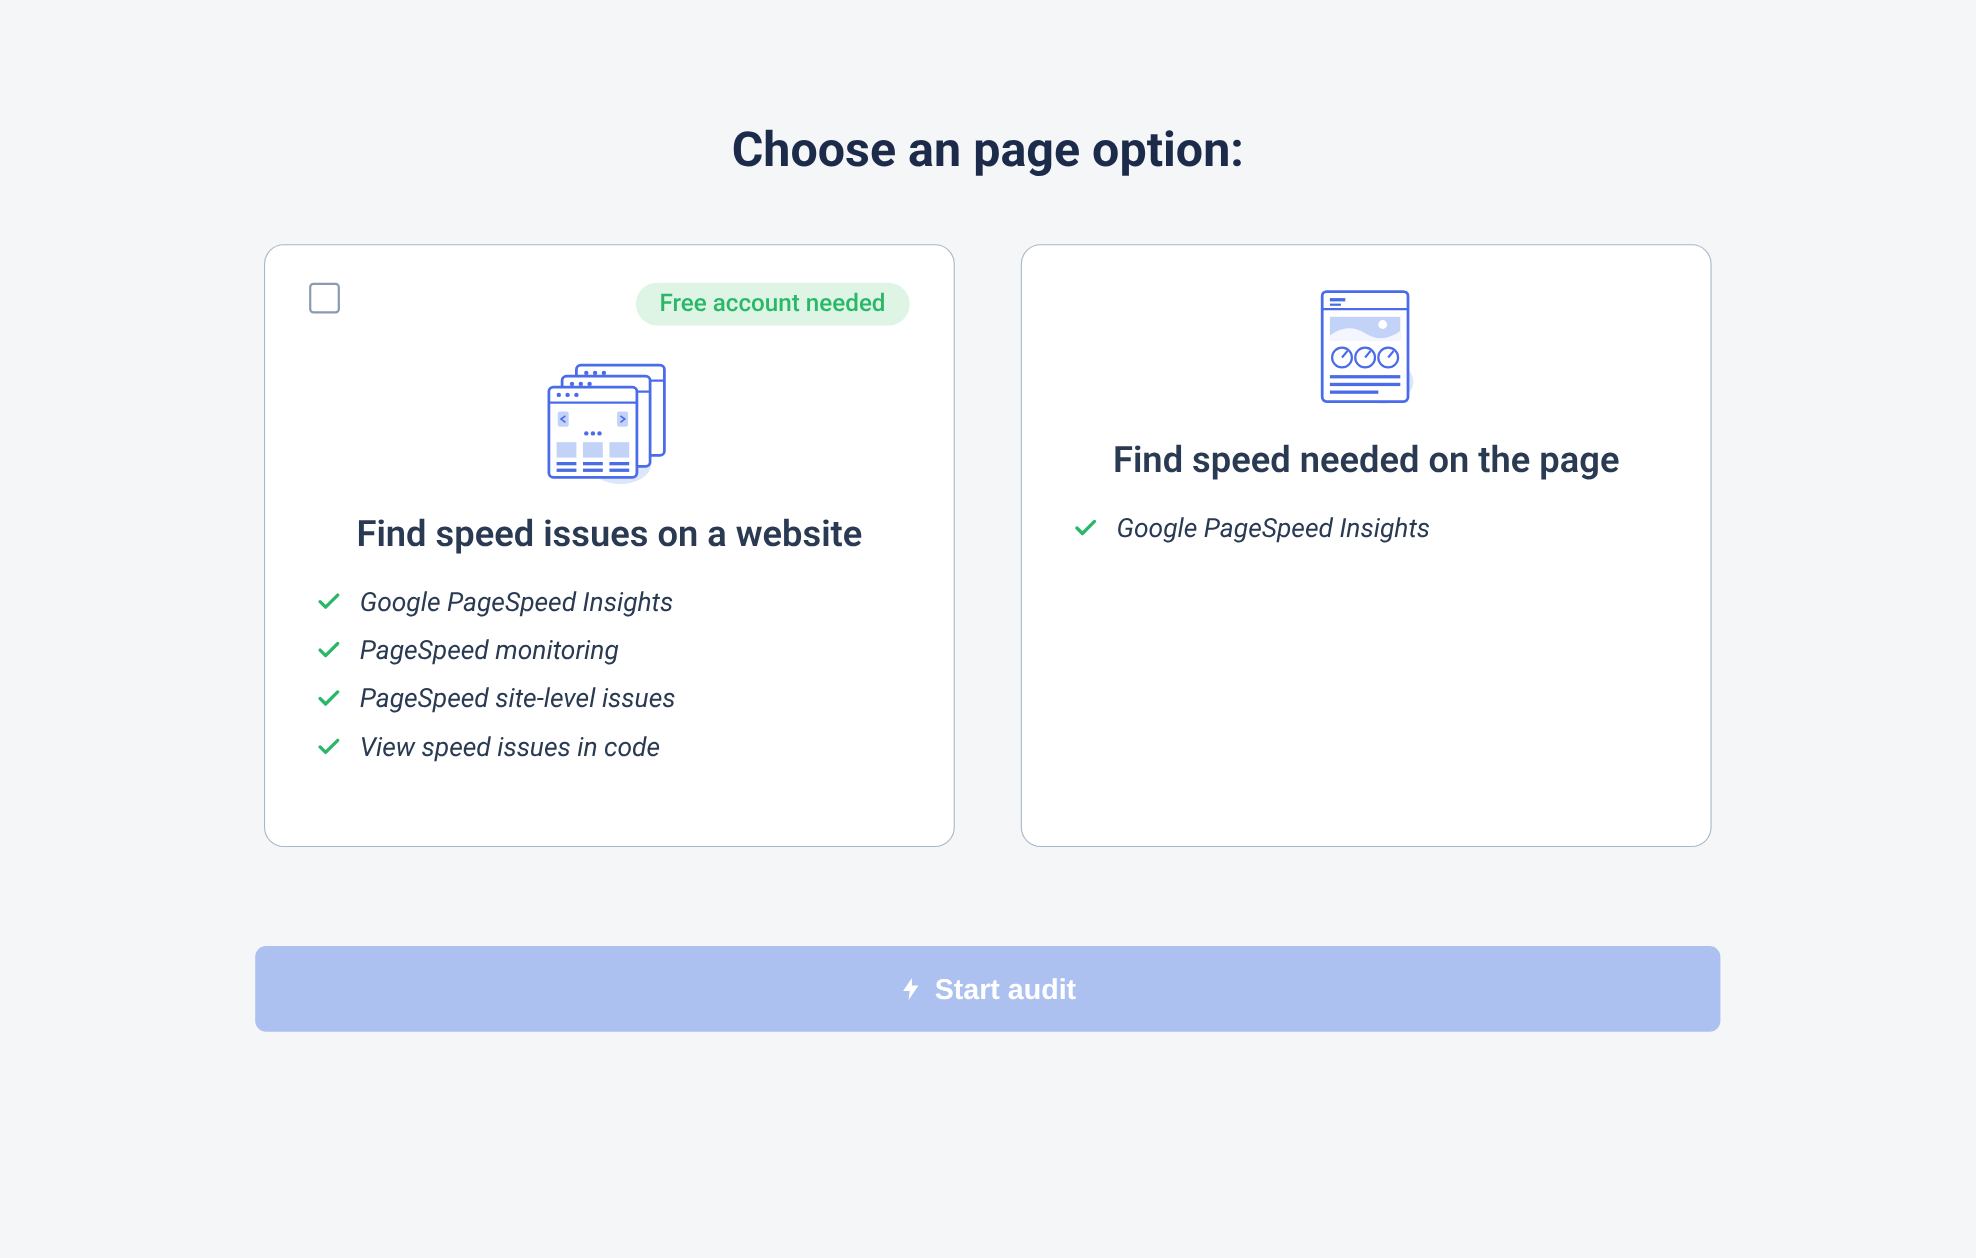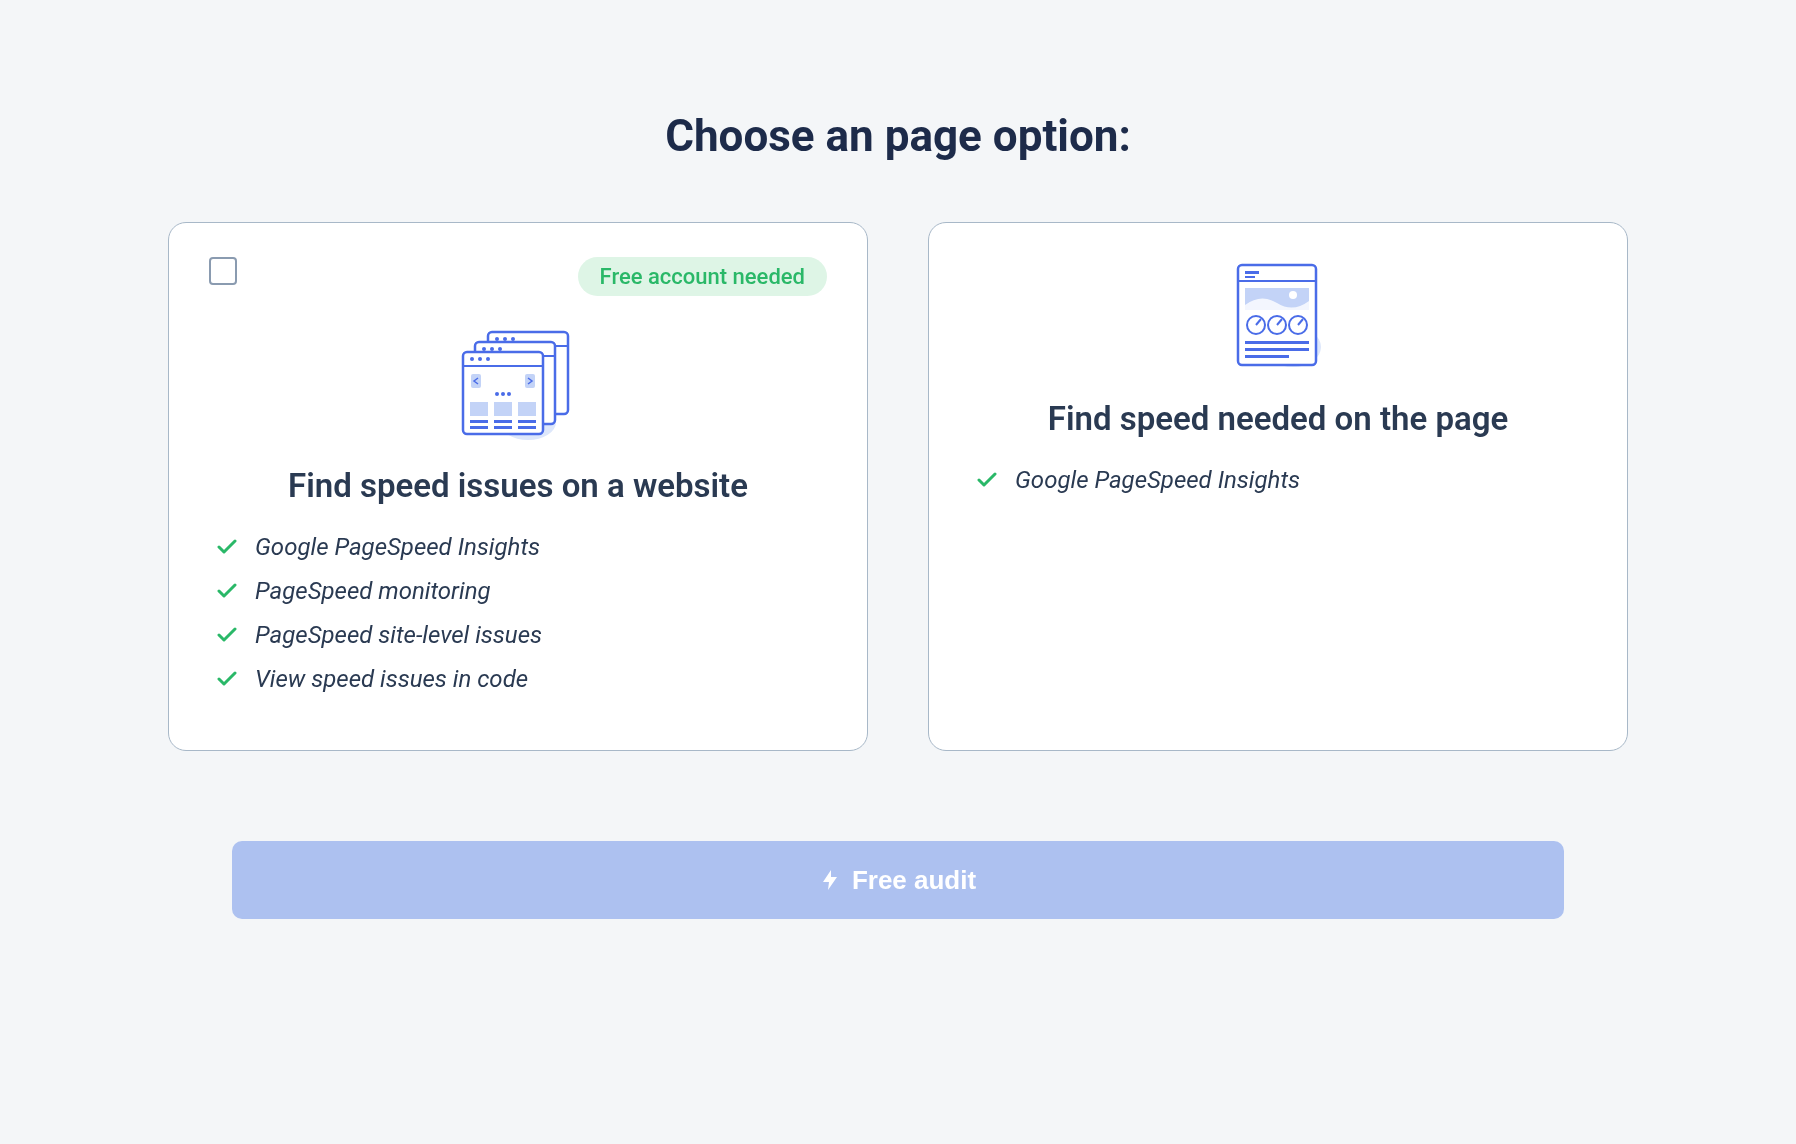--- a/index.html
+++ b/index.html
@@ -22,25 +22,25 @@
       font-weight: 700;
       color: #1d2b4a;
       margin-bottom: 60px;
     }
     .cards-row {
       display: flex;
       gap: 60px;
       margin-bottom: 90px;
     }
     .card {
-      width: 700px;
+      width: 628px;
       background: #ffffff;
       border: 1.5px solid #a8b8c8;
       border-radius: 18px;
-      padding: 34px 40px 41px 40px;
+      padding: 34px 40px 60px 40px;
       position: relative;
     }
     .card-top {
       display: flex;
       justify-content: space-between;
       align-items: flex-start;
       margin-bottom: 28px;
     }
     .checkbox {
       width: 28px;
@@ -221,14 +221,14 @@
       </li>
     </ul>
   </div>
 
 </div>
 
 <button class="start-button">
   <svg width="20" height="24" viewBox="0 0 20 24">
     <path d="M11 2 L3 14 L9 14 L8 22 L17 9 L11 9 Z" fill="#ffffff"></path>
   </svg>
-  <span>Free audit</span>
+  <span>Start audit</span>
 </button>
 
 </body></html>

